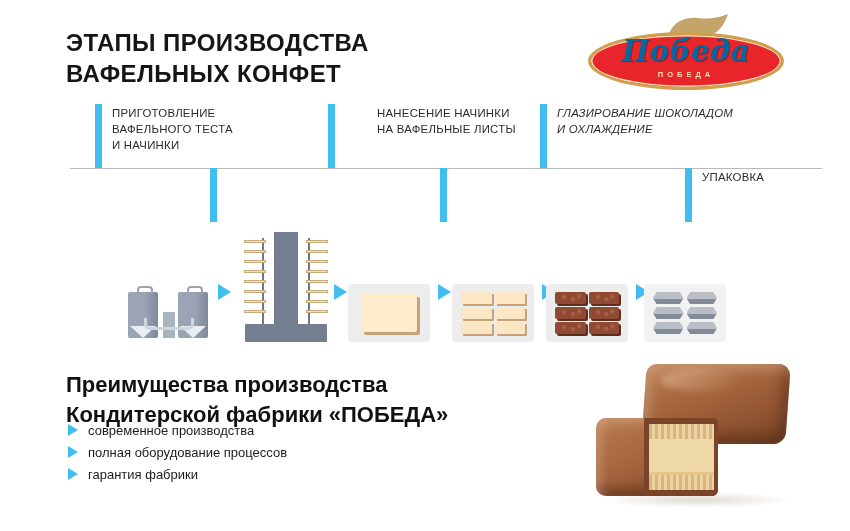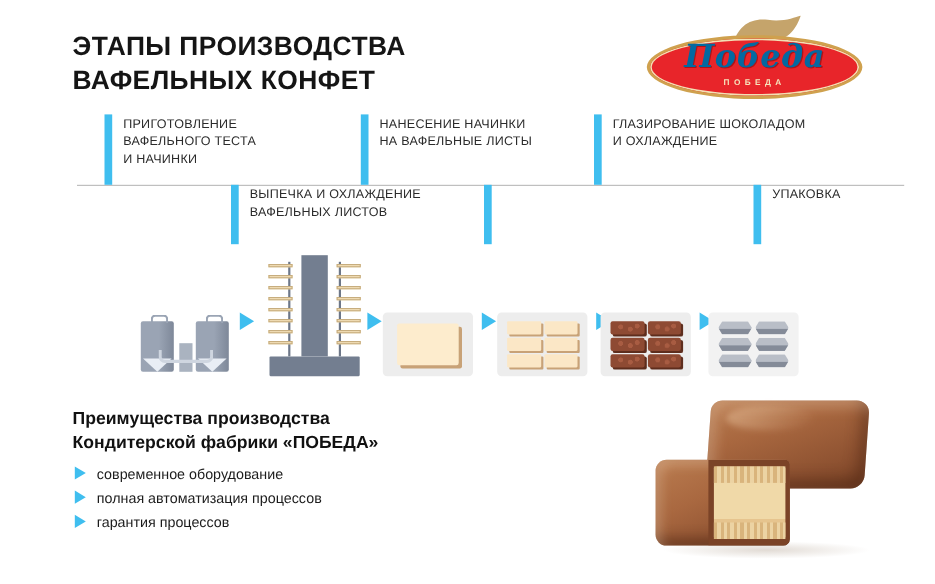--- a/index.html
+++ b/index.html
@@ -149,21 +149,21 @@
   }
   .oven-rail.l { left: 22px; } .oven-rail.r { left: 68px; }
   .oven-tray {
     position: absolute; width: 22px; height: 3px; background: #f2dfb9;
     border: 0.5px solid #c7ad7e;
   }
 
   
   .bhead {
     position: absolute; left: 66px; top: 370px;
-    font-size: 16px; font-weight: bold; color: #111; line-height: 1.38;
+    font-size: 22px; font-weight: bold; color: #111; line-height: 1.38;
     white-space: pre-line;
   }
   .blist { position: absolute; left: 68px; top: 419px; }
   .bitem { display: flex; align-items: center; height: 22px; }
   .btri {
     width: 0; height: 0; flex: 0 0 auto;
     border-top: 6px solid transparent; border-bottom: 6px solid transparent;
     border-left: 10px solid #3fbeef; margin-right: 10px;
   }
   .btxt { font-size: 13px; color: #1c1c1c; }
@@ -228,35 +228,33 @@
 
   <div class="timeline">
     <div class="axis"></div>
 
     <div class="step top" style="left:25px; width:240px;">
       <div class="bar"></div>
       <div class="txt">ПРИГОТОВЛЕНИЕ
 ВАФЕЛЬНОГО ТЕСТА
 И НАЧИНКИ</div>
     </div>
-    <div class="step top" style="left:258px; width:230px;">
+    <div class="step top" style="left:258px; width:230px;gap:32px;">
       <div class="bar"></div>
       <div class="txt">НАНЕСЕНИЕ НАЧИНКИ
 НА ВАФЕЛЬНЫЕ ЛИСТЫ</div>
     </div>
-    <div class="step top" style="left:470px; width:280px;">
+    <div class="step top" style="left:470px; width:280px;font-style:italic;">
       <div class="bar"></div>
       <div class="txt">ГЛАЗИРОВАНИЕ ШОКОЛАДОМ
 И ОХЛАЖДЕНИЕ</div>
     </div>
 
     <div class="step bottom" style="left:140px; width:240px;">
       <div class="bar"></div>
-      <div class="txt">ВЫПЕЧКА И ОХЛАЖДЕНИЕ
-ВАФЕЛЬНЫХ ЛИСТОВ</div>
     </div>
     <div class="step bottom" style="left:370px; width:240px;">
       <div class="bar"></div>
     </div>
     <div class="step bottom" style="left:605px; width:150px;padding-left:10px;">
       <div class="bar"></div>
       <div class="txt">УПАКОВКА</div>
     </div>
   </div>
 
@@ -349,29 +347,29 @@
         </div>
       </div>
     </div>
   </div>
 
   <div class="bhead">Преимущества производства
 Кондитерской фабрики «ПОБЕДА»</div>
   <div class="blist">
     <div class="bitem">
       <div class="btri"></div>
-      <div class="btxt">современное оборудование</div>
+      <div class="btxt">современное производства</div>
     </div>
     <div class="bitem">
       <div class="btri"></div>
-      <div class="btxt">полная автоматизация процессов</div>
+      <div class="btxt">полная оборудование процессов</div>
     </div>
     <div class="bitem">
       <div class="btri"></div>
-      <div class="btxt">гарантия процессов</div>
+      <div class="btxt">гарантия фабрики</div>
     </div>
   </div>
 
   <div class="candy">
     <div class="shadow"></div>
     <div class="bar-back"></div>
     <div class="bar-front">
       <div class="cut">
         <div class="cut-inner"></div>
       </div>

